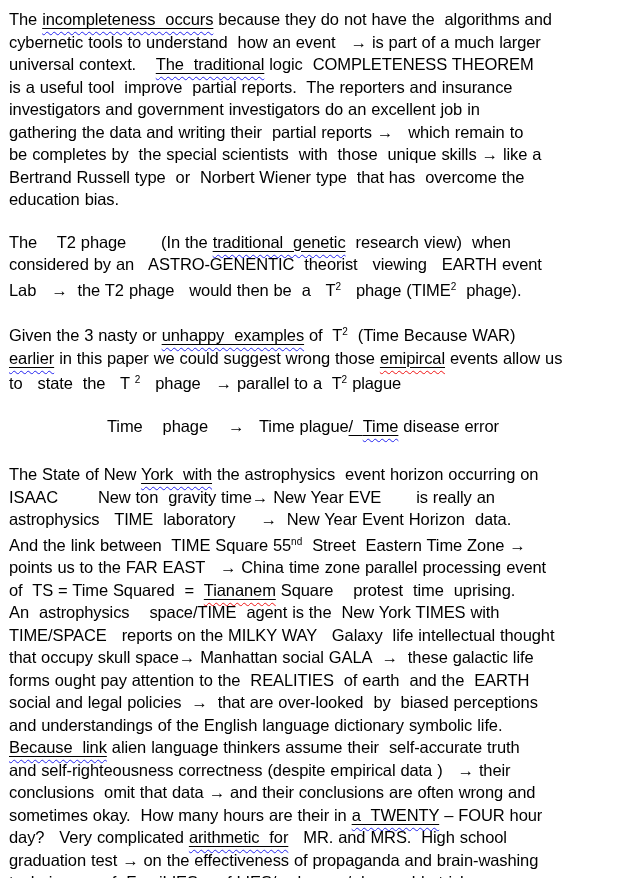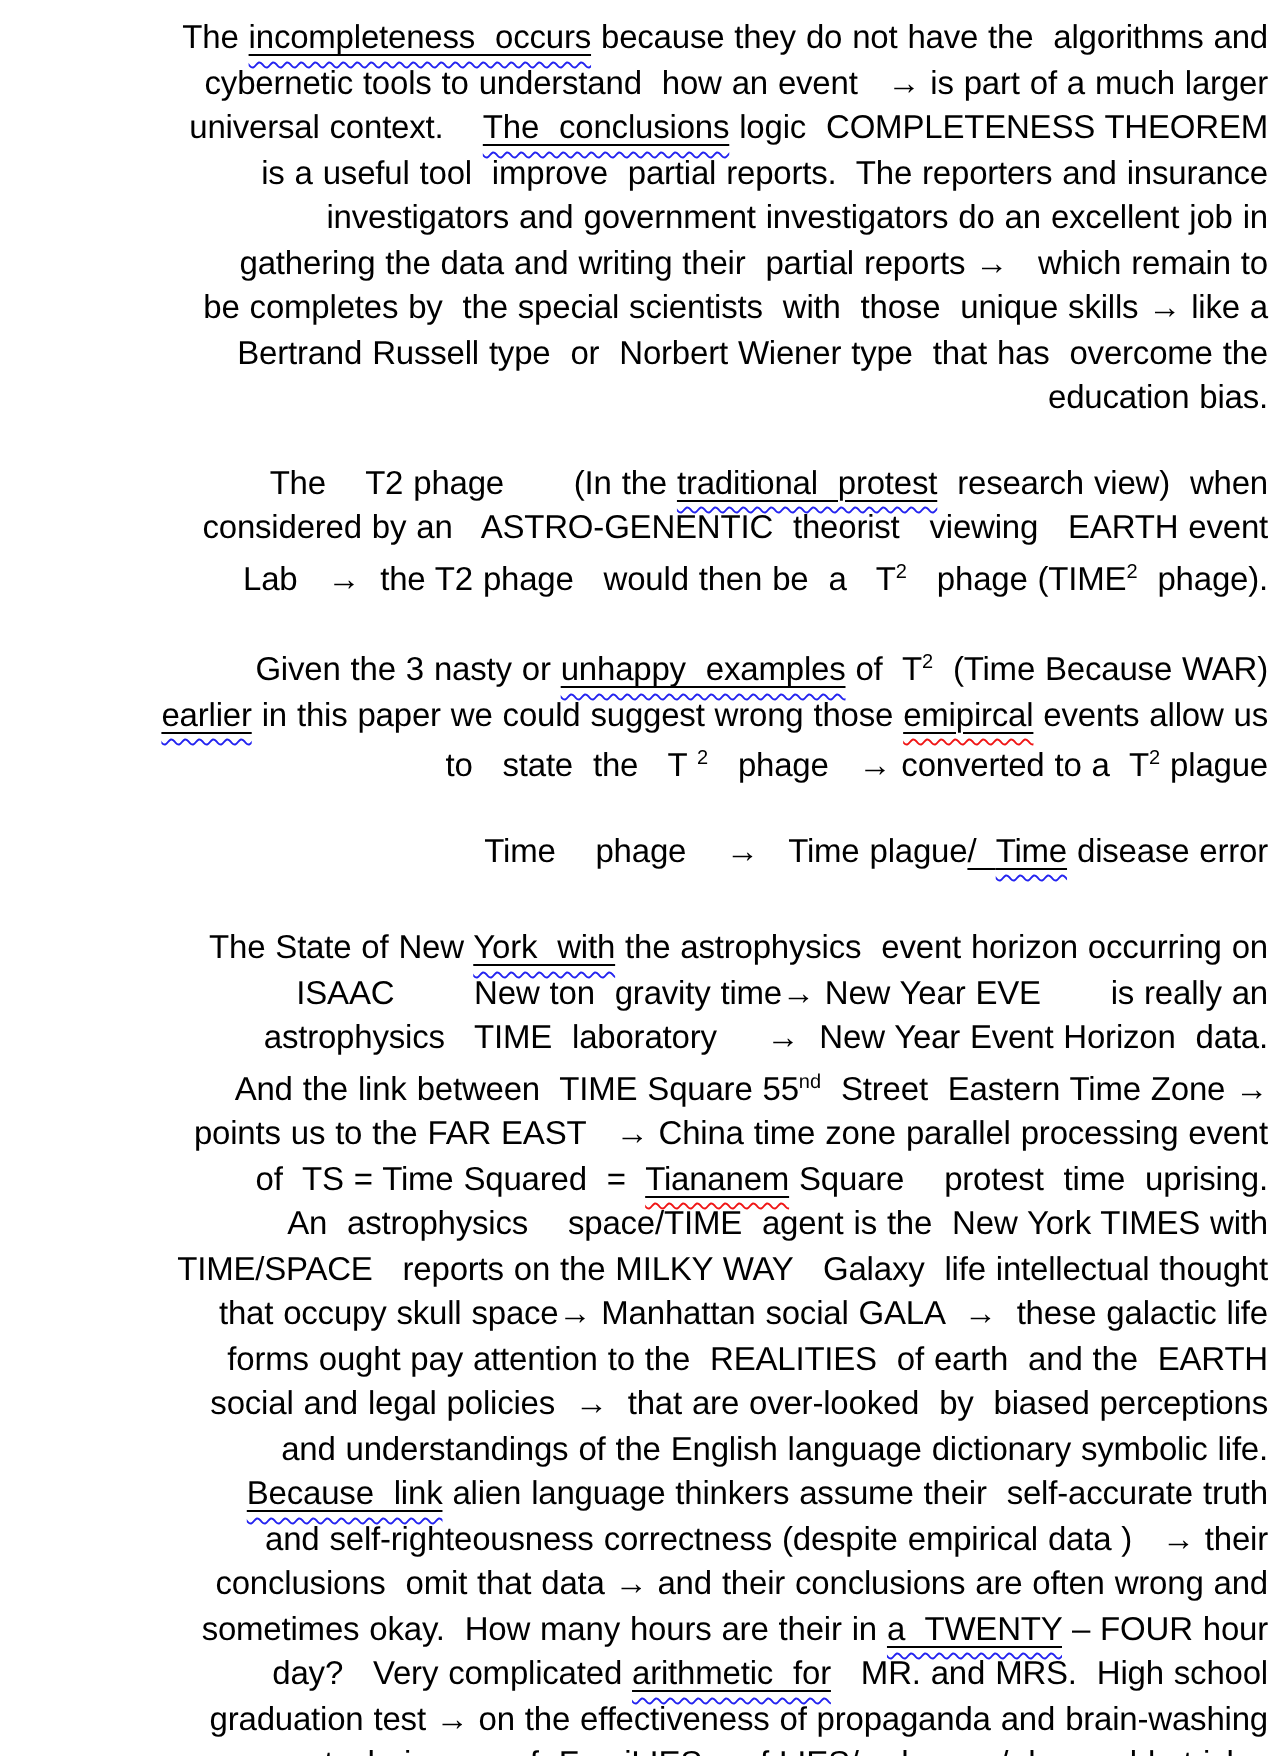--- a/index.html
+++ b/index.html
@@ -20,21 +20,20 @@
     height: 878px;
     padding: 8px 4px 0 9px;
   }
   .para {
     margin: 0 0 20px 0;
     white-space: pre-wrap;
     font-size: 16.5px;
     line-height: 22.5px;
     letter-spacing: -0.1px;
     word-spacing: 0.5px;
-    text-align: right;
   }
   .para.center-line {
     padding-left: 98px;
     margin-bottom: 26px;
   }
   
   .wavy-b {
     text-decoration: underline;
     text-decoration-style: wavy;
     text-decoration-color: #2323f0;
@@ -60,33 +59,33 @@
     vertical-align: 6px;
     letter-spacing: 0;
   }
 </style>
 </head>
 <body>
 
 <div class="page">
     <p class="para "><span class="seg-plain">The </span><span class="wavy-b"><span class="solid-u">incompleteness  occurs</span></span><span class="seg-plain"> because they do not have the  algorithms and
 cybernetic tools to understand  how an event   → is part of a much larger
-universal context.    </span><span class="wavy-b"><span class="solid-u">The  conclusions</span></span><span class="seg-plain"> logic  COMPLETENESS THEOREM
+universal context.    </span><span class="wavy-b"><span class="solid-u">The  traditional</span></span><span class="seg-plain"> logic  COMPLETENESS THEOREM
 is a useful tool  improve  partial reports.  The reporters and insurance
 investigators and government investigators do an excellent job in
 gathering the data and writing their  partial reports →   which remain to
 be completes by  the special scientists  with  those  unique skills → like a
 Bertrand Russell type  or  Norbert Wiener type  that has  overcome the
 education bias.</span></p>
-    <p class="para "><span class="seg-plain">The    T2 phage       (In the </span><span class="wavy-b"><span class="solid-u">traditional  protest</span></span><span class="seg-plain">  research view)  when
+    <p class="para "><span class="seg-plain">The    T2 phage       (In the </span><span class="wavy-b"><span class="solid-u">traditional  genetic</span></span><span class="seg-plain">  research view)  when
 considered by an   ASTRO-GENENTIC  theorist   viewing   EARTH event
 Lab   →  the T2 phage   would then be  a   T</span><span class="seg-sup">2</span><span class="seg-plain">   phage (TIME</span><span class="seg-sup">2</span><span class="seg-plain">  phage).</span></p>
     <p class="para "><span class="seg-plain">Given the 3 nasty or </span><span class="wavy-b"><span class="solid-u">unhappy  examples</span></span><span class="seg-plain"> of  T</span><span class="seg-sup">2</span><span class="seg-plain">  (Time Because WAR)
 </span><span class="wavy-b"><span class="solid-u">earlier</span></span><span class="seg-plain"> in this paper we could suggest wrong those </span><span class="wavy-r"><span class="solid-u">emipircal</span></span><span class="seg-plain"> events allow us
-to   state  the   T </span><span class="seg-sup">2</span><span class="seg-plain">   phage   → converted to a  T</span><span class="seg-sup">2</span><span class="seg-plain"> plague</span></p>
+to   state  the   T </span><span class="seg-sup">2</span><span class="seg-plain">   phage   → parallel to a  T</span><span class="seg-sup">2</span><span class="seg-plain"> plague</span></p>
     <p class="para center-line"><span class="seg-plain">Time    phage    →   Time plague</span><span class="solid-u">/  </span><span class="wavy-b"><span class="solid-u">Time</span></span><span class="seg-plain"> disease error</span></p>
     <p class="para "><span class="seg-plain">The State of New </span><span class="wavy-b"><span class="solid-u">York  with</span></span><span class="seg-plain"> the astrophysics  event horizon occurring on
 ISAAC        New ton  gravity time→ New Year EVE       is really an
 astrophysics   TIME  laboratory     →  New Year Event Horizon  data.
 And the link between  TIME Square 55</span><span class="seg-sup">nd</span><span class="seg-plain">  Street  Eastern Time Zone →
 points us to the FAR EAST   → China time zone parallel processing event
 of  TS = Time Squared  =  </span><span class="wavy-r"><span class="solid-u">Tiananem</span></span><span class="seg-plain"> Square    protest  time  uprising.
 An  astrophysics    space/TIME  agent is the  New York TIMES with
 TIME/SPACE   reports on the MILKY WAY   Galaxy  life intellectual thought
 that occupy skull space→ Manhattan social GALA  →  these galactic life

